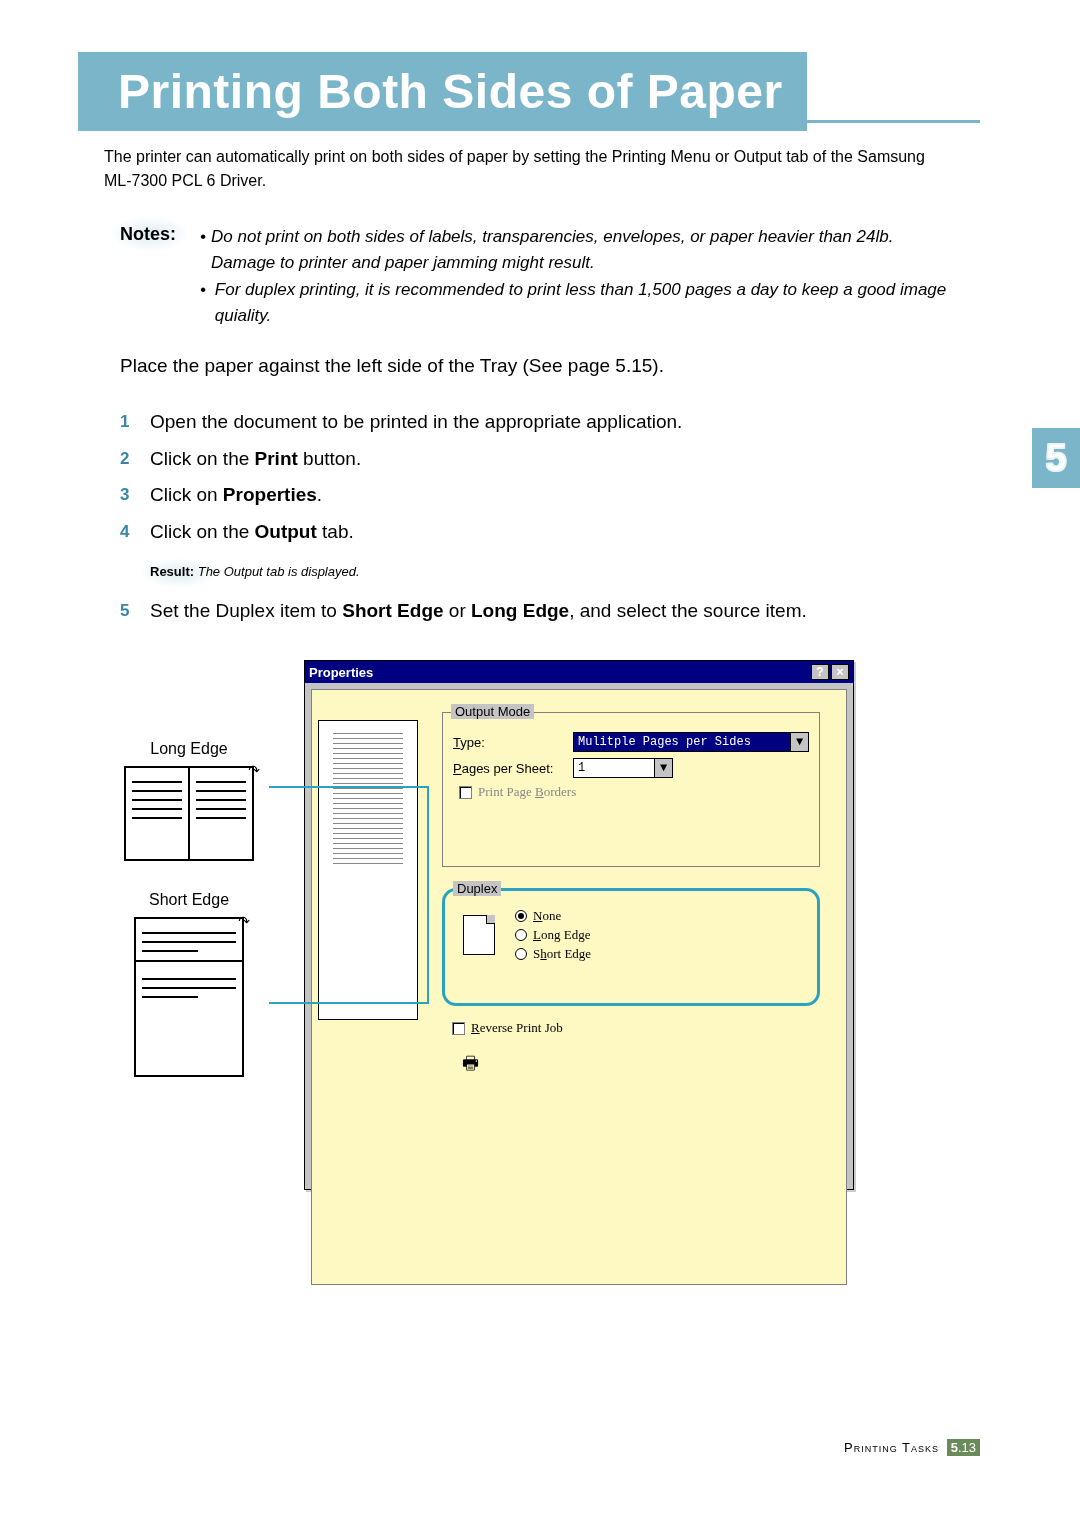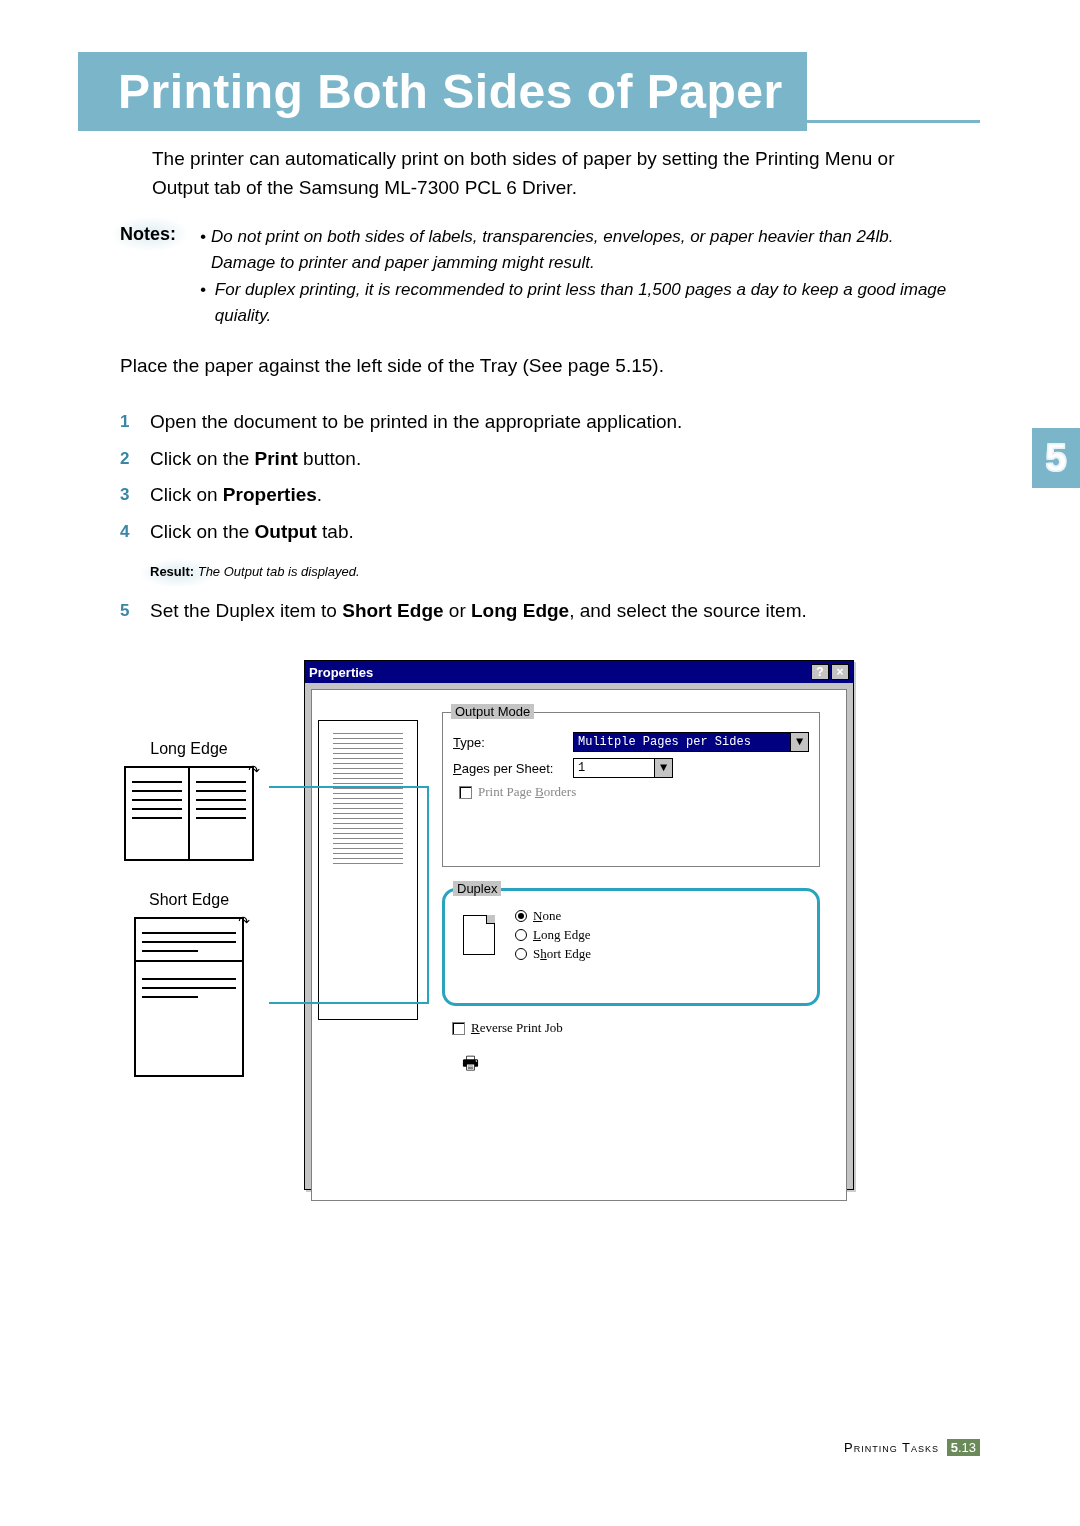--- a/index.html
+++ b/index.html
@@ -36,23 +36,22 @@
     right: 100px;
     top: 120px;
     height: 3px;
     background: #7bb5c9;
   }
   .intro {
     position: absolute;
     top: 145px;
     left: 104px;
     right: 130px;
-    font-size: 19px;
+    font-size: 16px;
     line-height: 1.5;
-    margin-left: 48px;
   }
   .notes-block {
     position: absolute;
     top: 224px;
     left: 120px;
     right: 130px;
   }
   .notes-label {
     font-weight: bold;
     font-size: 18px;
@@ -212,22 +211,22 @@
     border-top-left-radius: 3px;
     border-top-right-radius: 3px;
     margin-right: -1px;
   }
   .tab.back { position: relative; top: 0; }
   .tab.front { position: relative; top: 0; z-index: 2; }
   .row1 .tab { flex:1; }
   .row2 .tab { flex:1; }
   .tab-panel {
     border: 1px solid #808080;
-    background: #ffffff;
-    height: 512px;
+    background: #fef9c3;
+    height: 596px;
     padding: 16px;
     position: relative;
   }
   .preview-pane {
     position: absolute;
     left: 6px;
     top: 30px;
     width: 100px;
     height: 300px;
     border: 1px solid #000;

